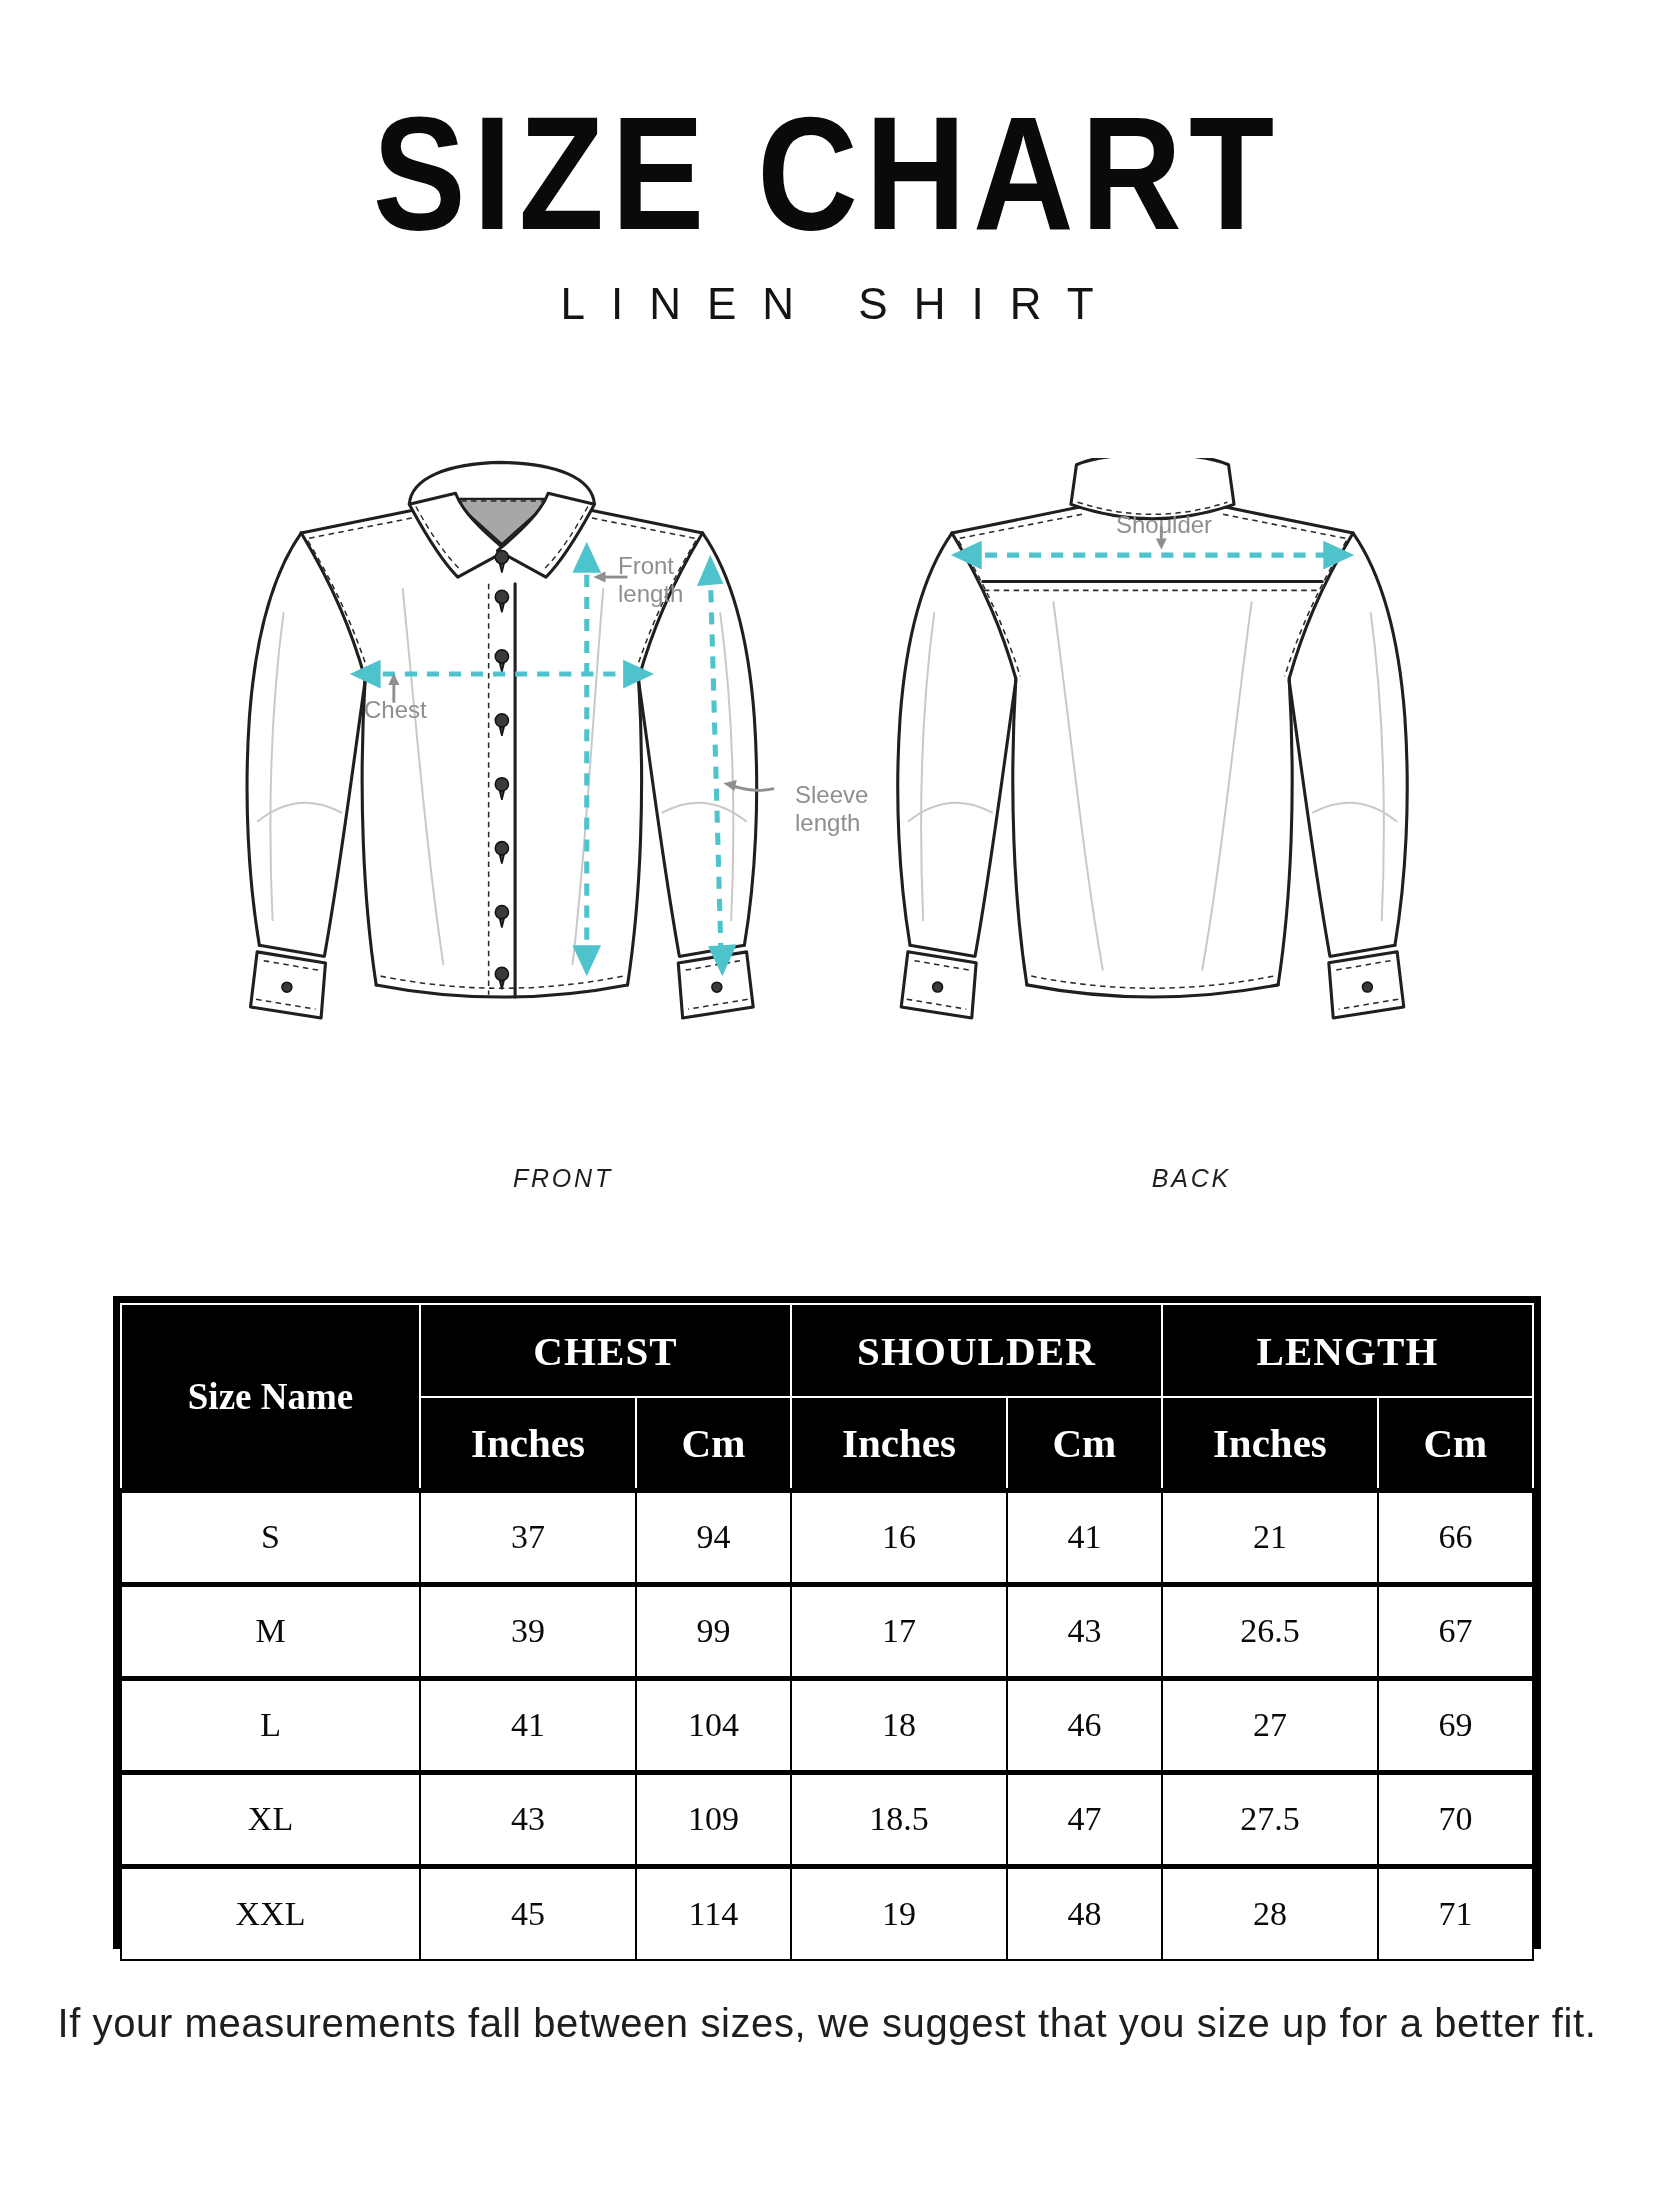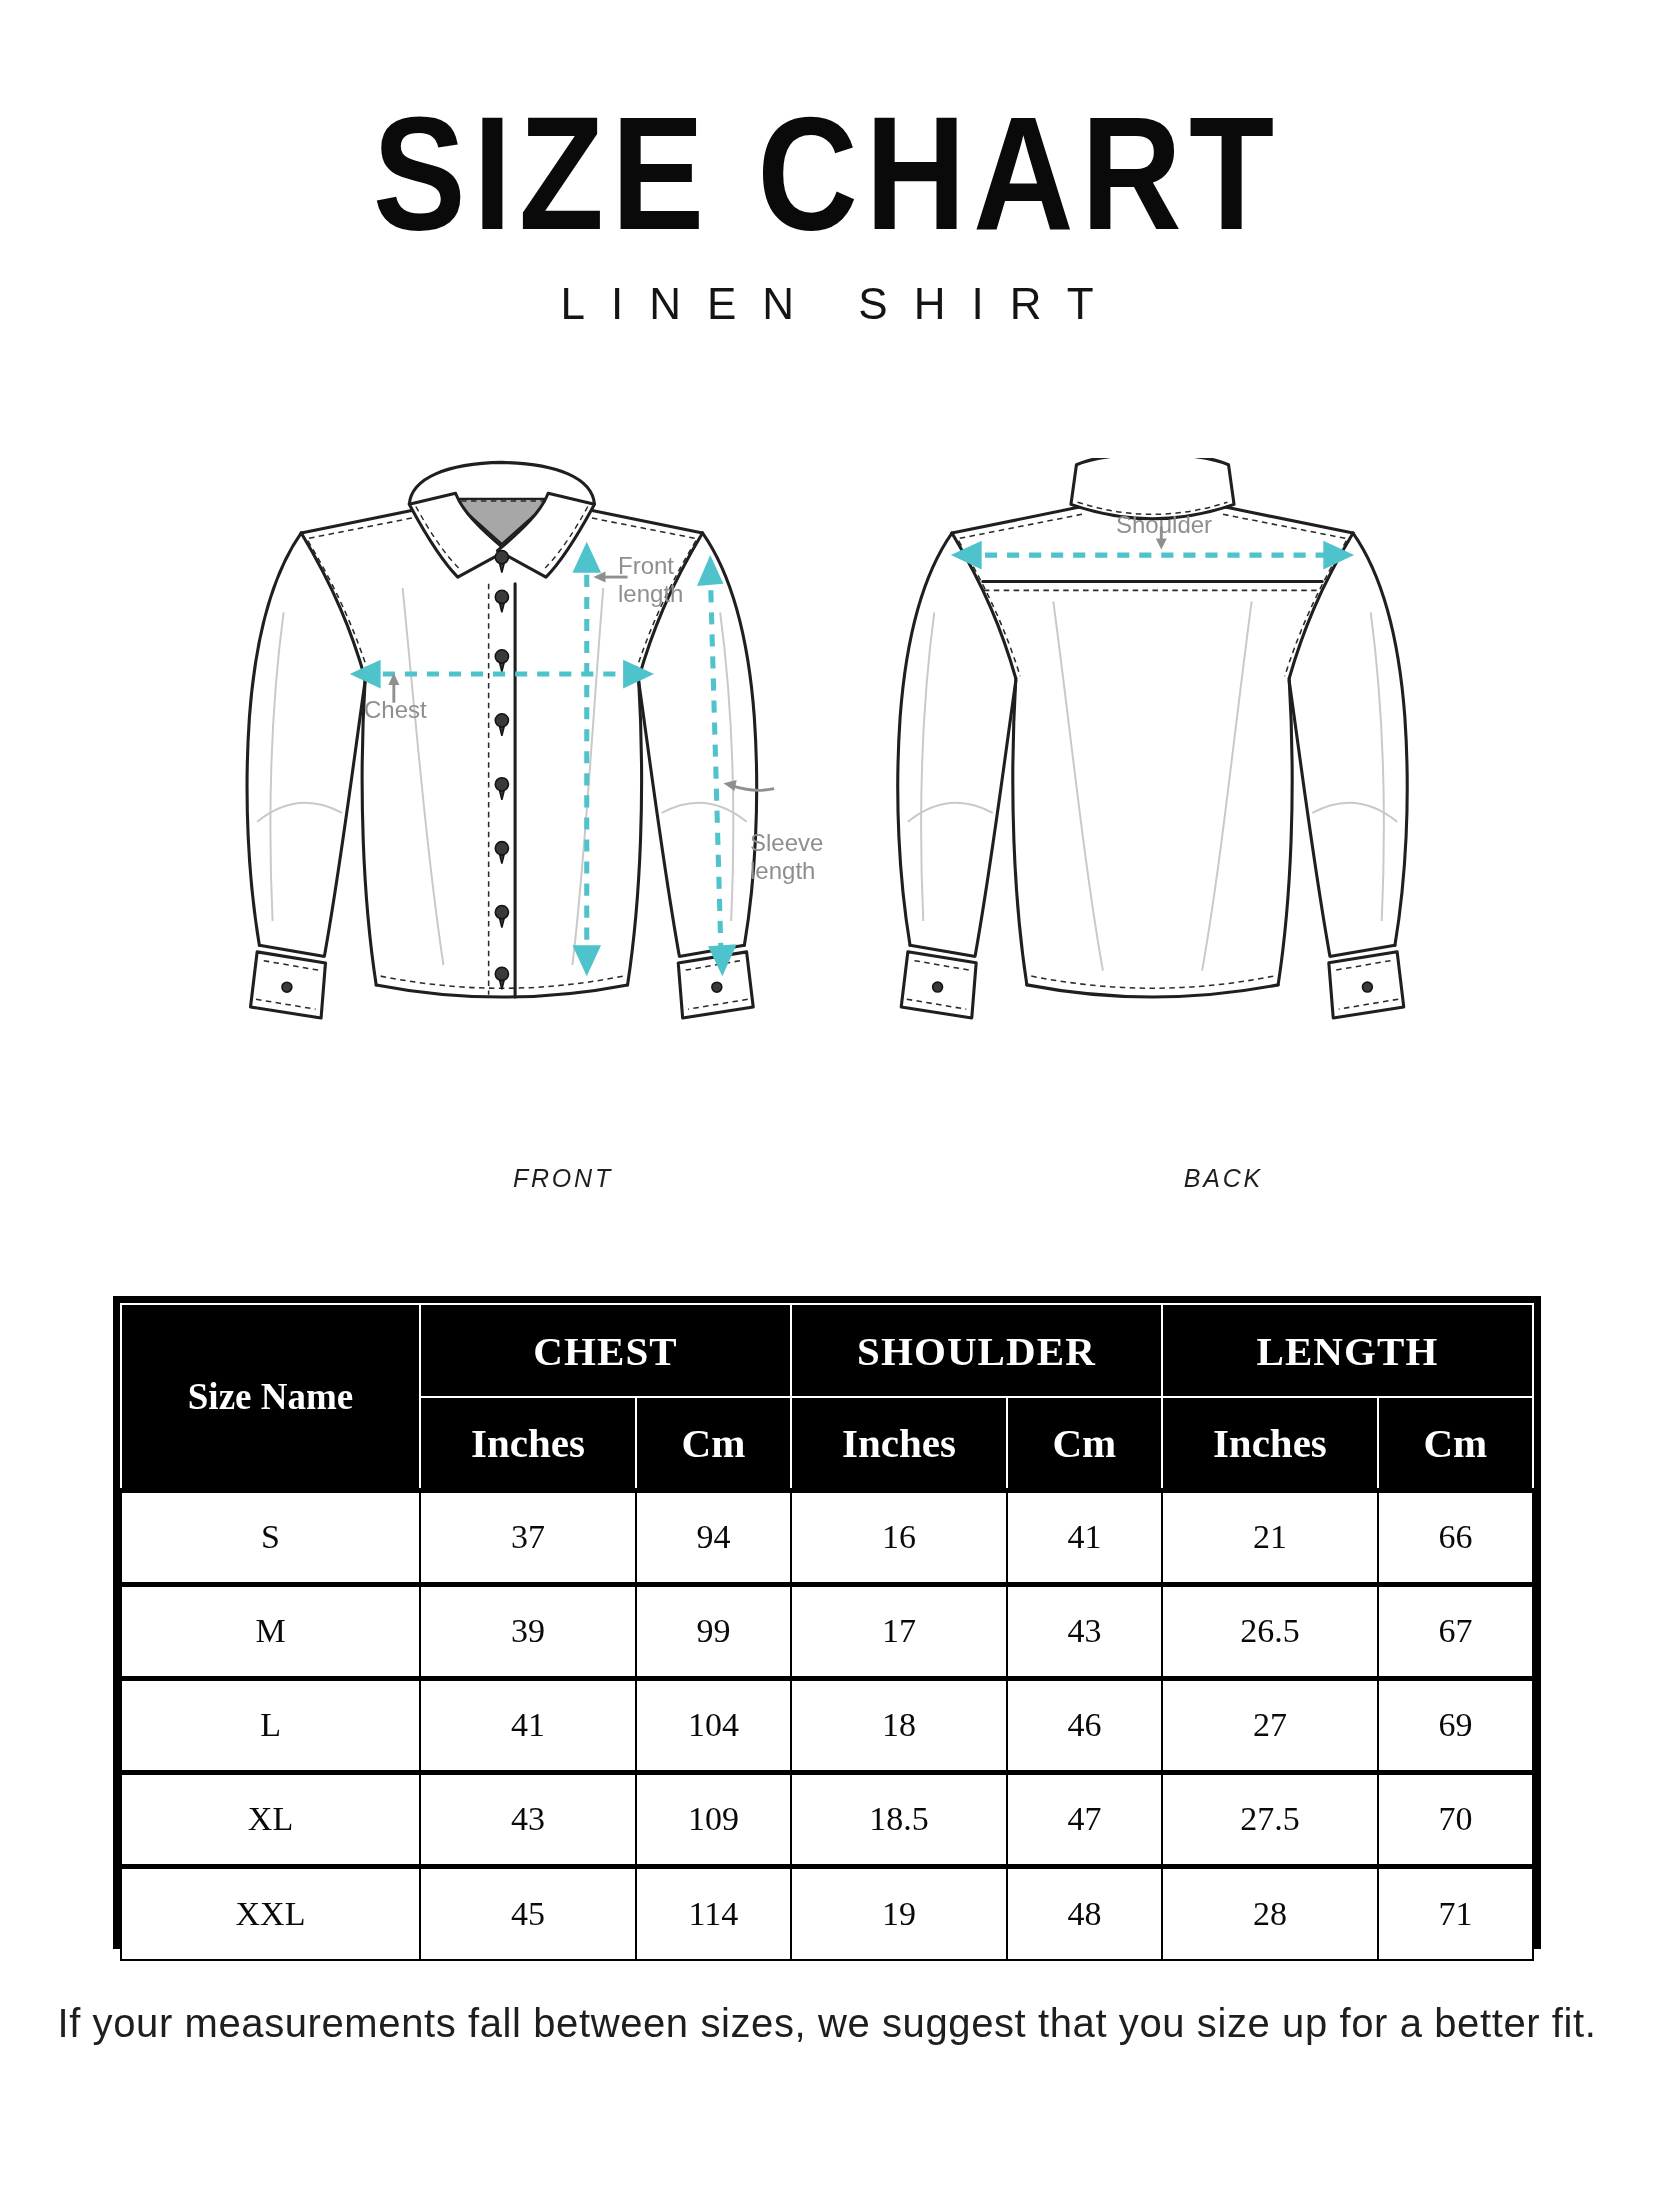--- a/index.html
+++ b/index.html
@@ -23,28 +23,28 @@
 
   
   #drawings { top:458px; left:182px; width:1290px; height:761px; }
   #front-svg { left:55px; top:0; }
   #back-svg  { left:706px; top:0; }
   .diagram-label {
     position:absolute; color:#8f8f8f; font-size:24px; line-height:1.18;
   }
   #label-front-length { left:436px;  top:94px; width:127px; }
   #label-chest        { left:182px;  top:238px; width:127px; }
-  #label-sleeve       { left:568px; top:323px; width:121px;margin-top:48px; }
+  #label-sleeve       { left:613px; top:323px; width:121px; }
   #label-shoulder     { left:934px; top:53px;  width:165px; }
   .caption {
     position:absolute; top:706px; width:221px; text-align:right;
     font-size:25px; letter-spacing:2.8px; color:#1f1f1f;font-style:italic;
   }
   #caption-front { left:210px; }
-  #caption-back  { left:860px; }
+  #caption-back  { left:828px; }
 
   
   #size-table-wrap {
     top:1296px; left:113px; width:1428px; height:653px;
     border:7.2px solid #000;
   }
   table#size-table { width:100%; height:100%; border-collapse:collapse;
     font-family:"Liberation Serif", serif; table-layout:fixed; }
   #size-table th {
     background:#000; color:#fff; border:2.8px solid #fff;

